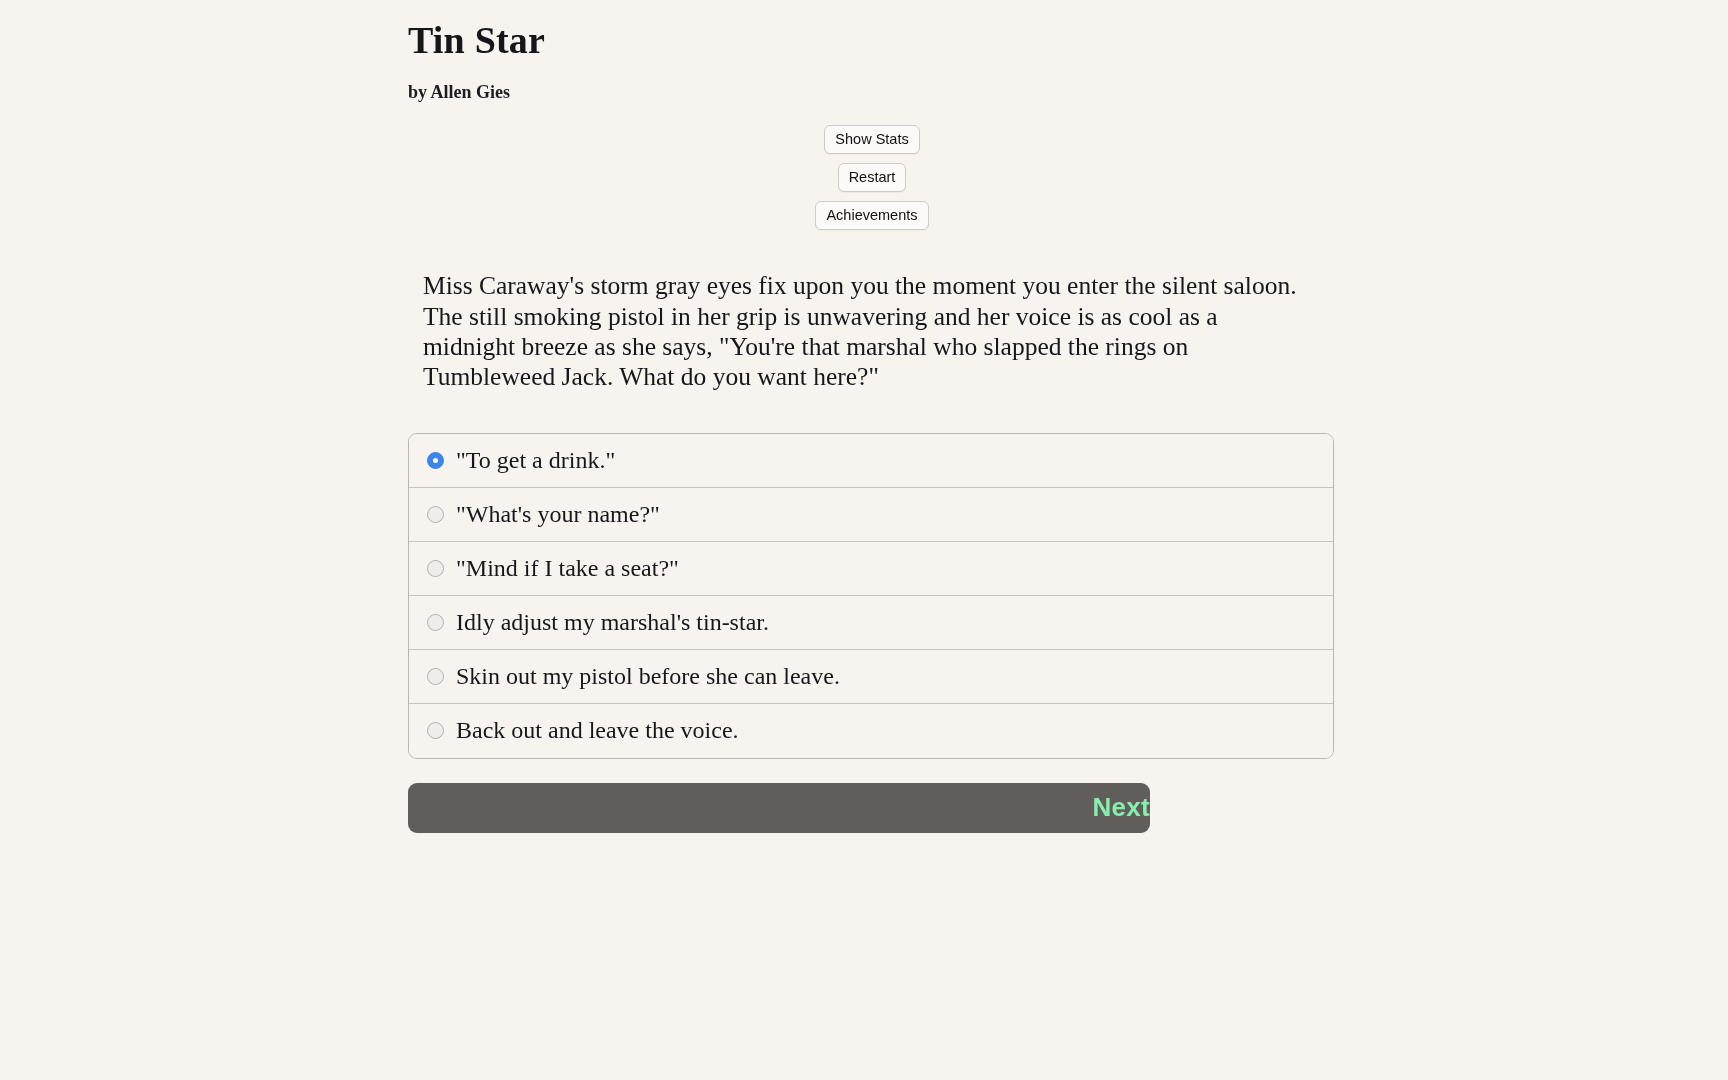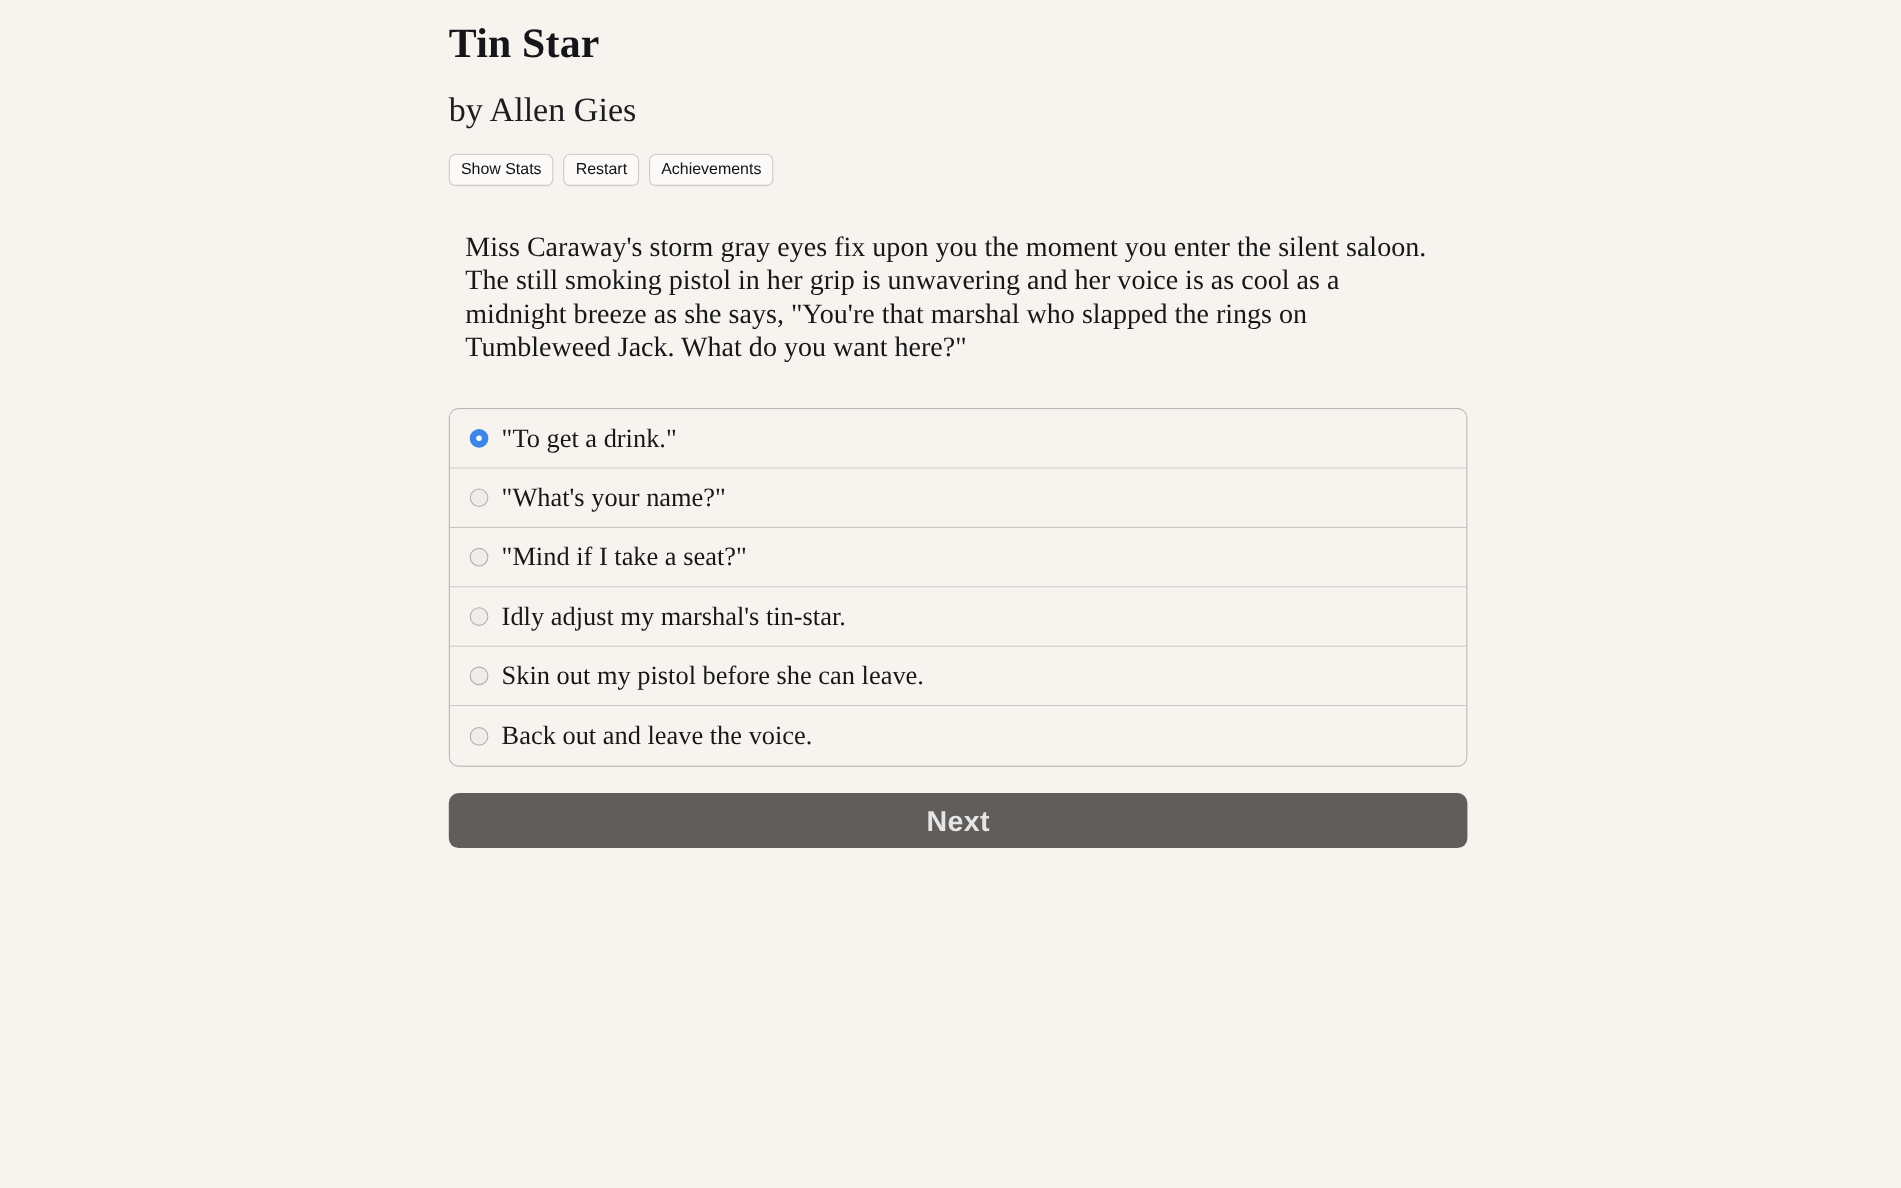--- a/index.html
+++ b/index.html
@@ -34,33 +34,34 @@
     font-size: 38px;
     font-weight: 700;
     line-height: 1.1;
     color: #16161a;
     margin: 0;
     padding-top: 20px;
     letter-spacing: 0.2px;
   }
   .byline {
     font-family: "Liberation Serif", "DejaVu Serif", serif;
-    font-size: 31px;
-    font-weight: 400;
+    font-size: 18px;
+    font-weight: 700;
     color: #1d1d20;
     margin: 0;
     padding-top: 20px;
   }
 
   
   .toolbar {
     display: flex;
     gap: 9px;
     padding-top: 22px;
     align-items: center;
+    flex-direction: column;
   }
   .tool-button {
     font-family: "Liberation Sans", "DejaVu Sans", sans-serif;
     font-size: 14.5px;
     font-weight: 400;
     color: #111111;
     background: #fbfaf8;
     border: 1px solid #cfcbc6;
     border-radius: 6px;
     padding: 4px 10px 5px 10px;
@@ -137,33 +138,34 @@
     font-family: "Liberation Serif", "DejaVu Serif", serif;
     font-size: 24px;
     color: #17171a;
     line-height: 1.1;
     white-space: nowrap;
   }
 
   
   .next-button {
     display: block;
-    width: 926px;
+    width: 742px;
     height: 50px;
     margin-top: 24px;
     background: #605d5a;
-    color: #e5e5e5;
+    color: #86efac;
     border: none;
     border-radius: 9px;
     font-family: "Liberation Sans", "DejaVu Sans", sans-serif;
     font-size: 26px;
     font-weight: bold;
     letter-spacing: 0.3px;
     cursor: pointer;
     padding: 0;
+    text-align: right;
   }
 </style>
 </head>
 <body>
 
 <div class="page">
   <div class="content">
 
     <h1 class="game-title">Tin Star</h1>
 

